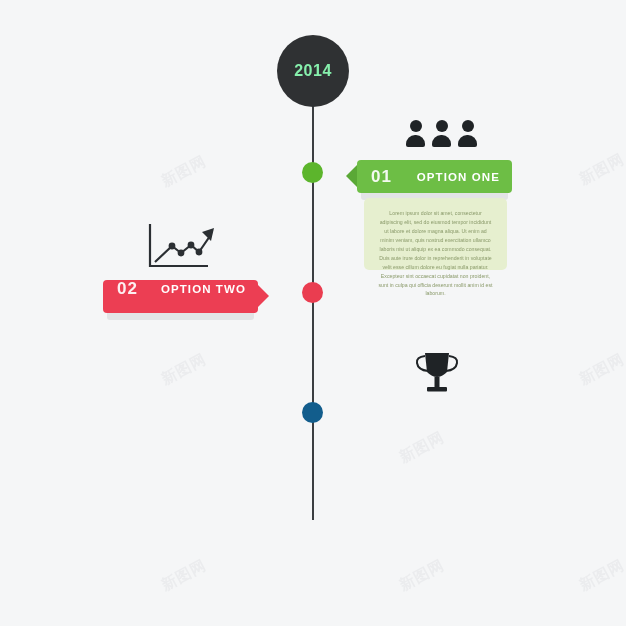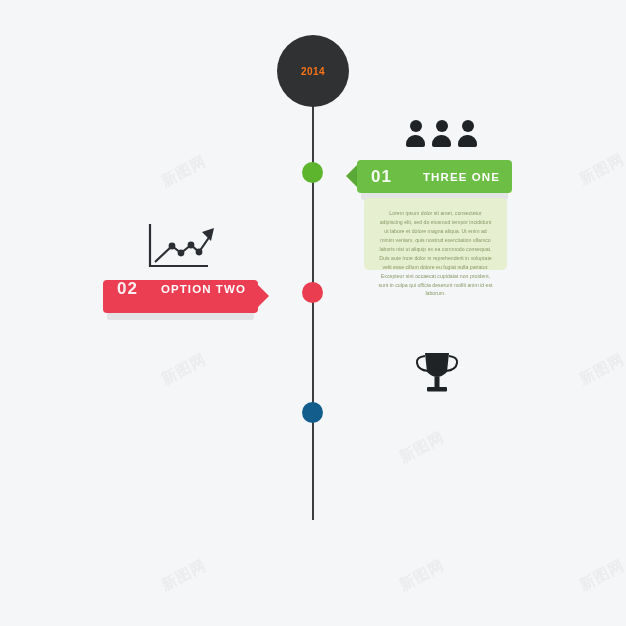--- a/index.html
+++ b/index.html
@@ -46,22 +46,22 @@
     position: absolute;
     width: 72px;
     height: 72px;
     border-radius: 50%;
     background: #2f3133;
     display: flex;
     align-items: center;
     justify-content: center;
   }
   .year-circle span {
-    color: #f97316;
-    font-size: 10px;
+    color: #86efac;
+    font-size: 16px;
     font-weight: bold;
     letter-spacing: 0.5px;
     font-family: "Liberation Sans", sans-serif;
   }
 
   
   .node {
     position: absolute;
     width: 21px;
     height: 21px;
@@ -211,21 +211,21 @@
     </div>
   </div>
 
   <div class="node" style="left:302px; top:162px; background:#5cb52c;"></div>
 
   <div class="banner-wrap" style="left:357px; top:160px; width:155px;">
     <div class="banner-shadow" style="left:4px; top:33px; width:147px;"></div>
     <div class="banner" style="width:155px; background:#6dbe45; padding:0 12px 0 14px;">
       <div class="tab-left" style="border-right:11px solid #5aa836;"></div>
       <span class="num">01</span>
-      <span class="lbl">THREE ONE</span>
+      <span class="lbl">OPTION ONE</span>
     </div>
   </div>
 
   <div class="text-card" style="left:364px; top:198px; width:143px; height:72px;">
     <p>Lorem ipsum dolor sit amet, consectetur adipiscing elit, sed do eiusmod tempor incididunt ut labore et dolore magna aliqua. Ut enim ad minim veniam, quis nostrud exercitation ullamco laboris nisi ut aliquip ex ea commodo consequat. Duis aute irure dolor in reprehenderit in voluptate velit esse cillum dolore eu fugiat nulla pariatur. Excepteur sint occaecat cupidatat non proident, sunt in culpa qui officia deserunt mollit anim id est laborum.</p>
   </div>
 
   <svg class="chart-icon" style="left:146px; top:222px;" width="72" height="48" viewBox="0 0 72 48">
     <path d="M4 2 L4 44 L62 44" stroke="#2b2f33" stroke-width="2.2" fill="none"></path>
     <path d="M9 40 L26 24 L35 31 L45 23 L53 30 L64 14" stroke="#2b2f33" stroke-width="2.2" fill="none" stroke-linejoin="round"></path>

